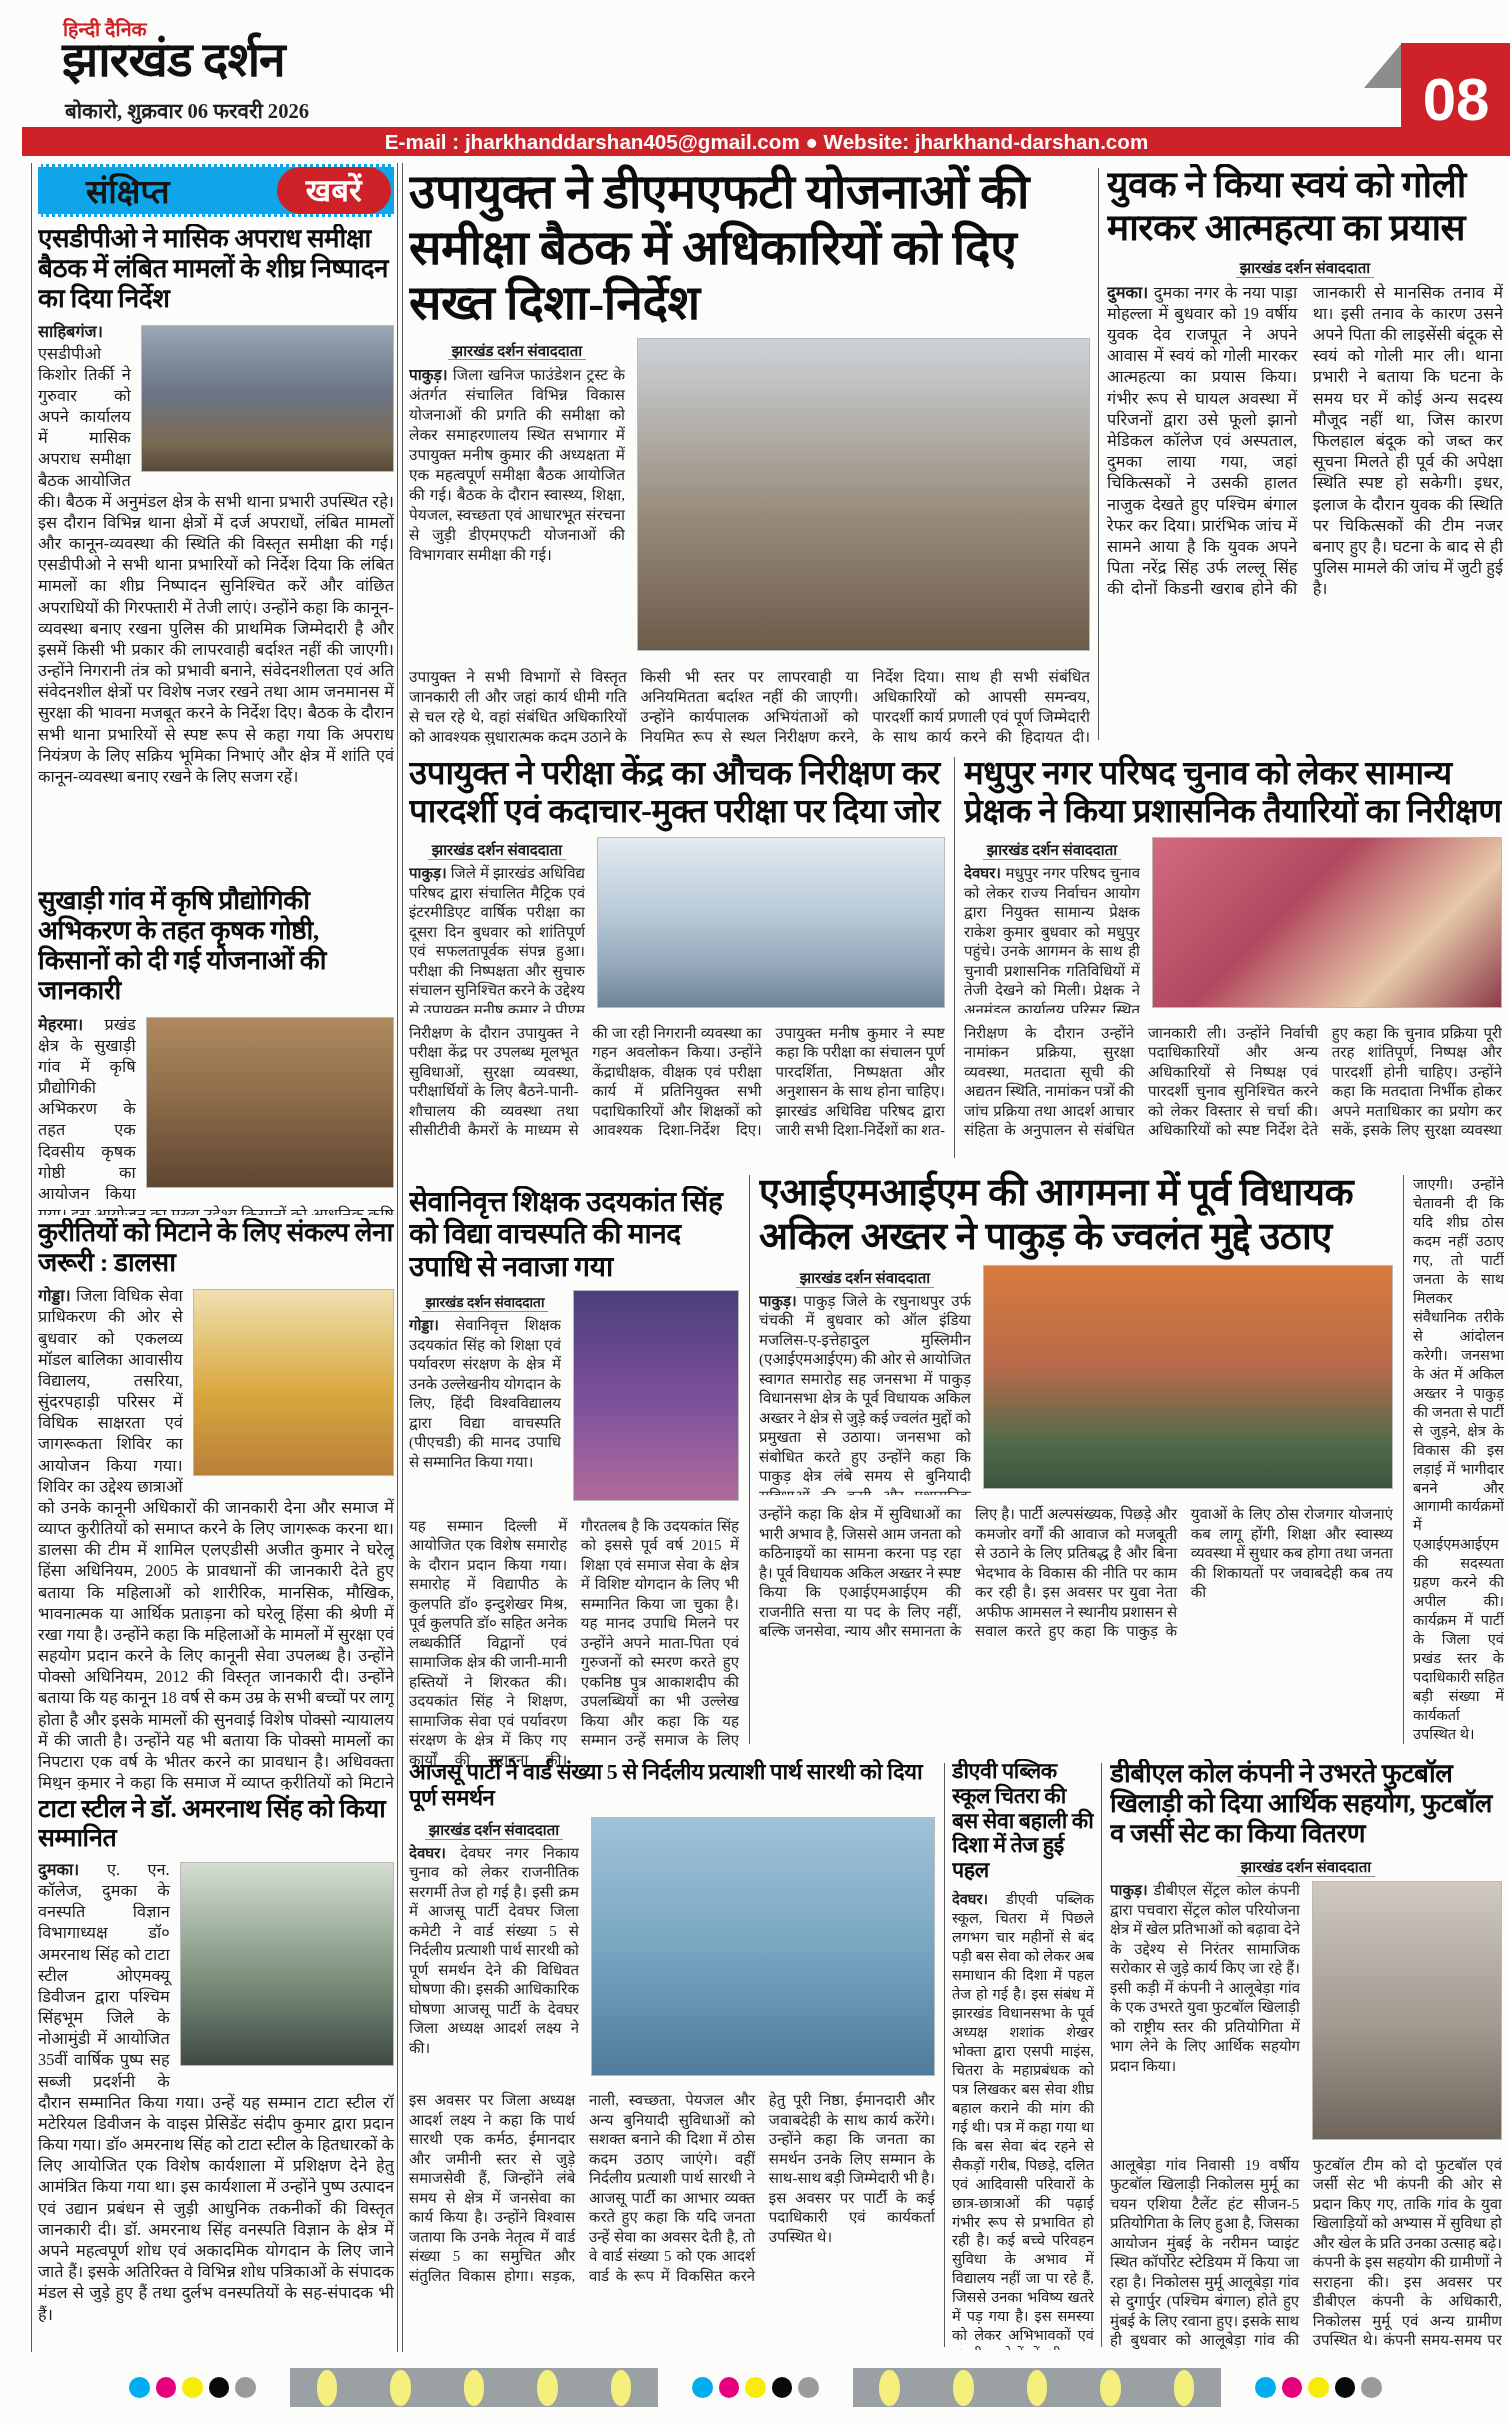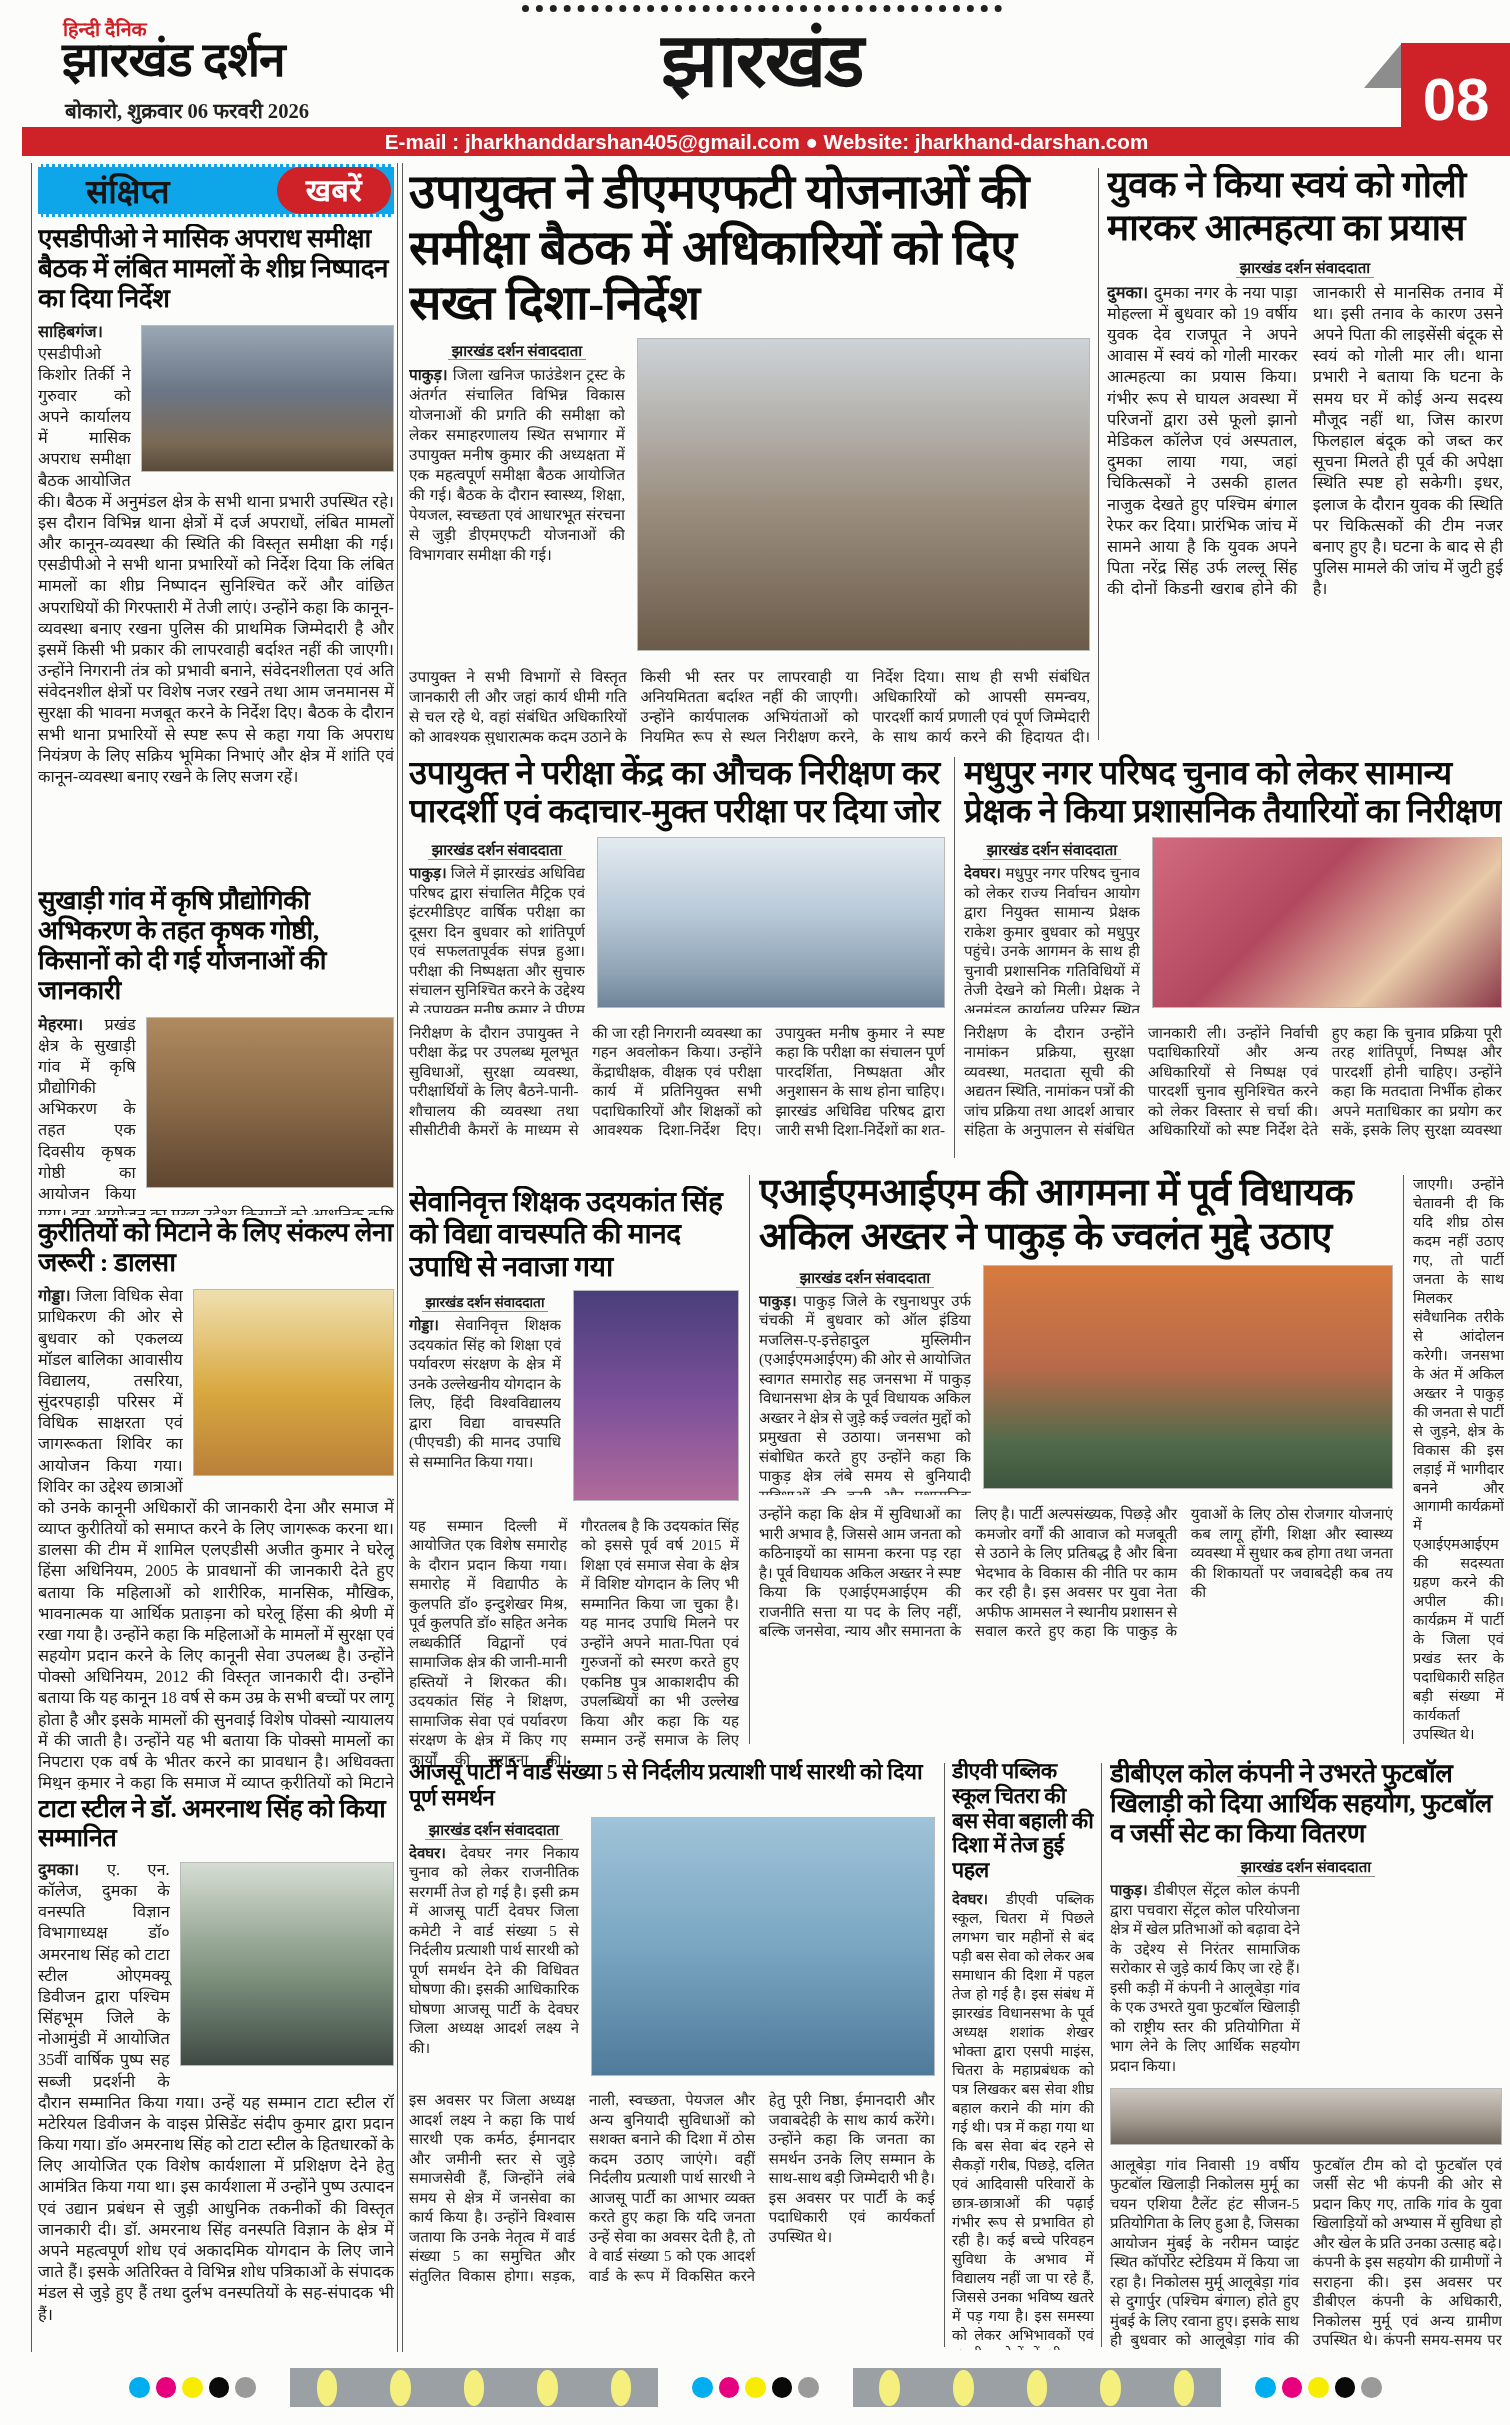--- a/index.html
+++ b/index.html
@@ -63,21 +63,20 @@
   .oval{width:20.6px;height:36px;background:#f5f07e;border-radius:50%;}
 </style>
 </head>
 <body>
 
 <div class="page">
 
   <div class="abs md-tagline">हिन्दी दैनिक</div>
   <div class="abs md-title">झारखंड दर्शन</div>
   <div class="abs md-date">बोकारो, शुक्रवार 06 फरवरी 2026</div>
-  <div class="abs md-center">झारखंड</div>
   <div class="abs md-fold"></div>
   <div class="abs md-pagebox">08</div>
   <div class="abs md-bar">E-mail : jharkhanddarshan405@gmail.com  ● Website: jharkhand-darshan.com</div>
 
   <div class="vrule" style="left:31px;top:163px;height:2189px;"></div>
   <div class="vrule dbl" style="left:397px;top:163px;height:2189px;"></div>
   <div class="vrule" style="left:1098px;top:168px;height:572px;"></div>
   <div class="vrule" style="left:954px;top:757px;height:401px;"></div>
   <div class="vrule" style="left:749px;top:1175px;height:569px;"></div>
   <div class="vrule" style="left:1403px;top:1175px;height:569px;"></div>
@@ -193,21 +192,21 @@
   </div>
 
   <div class="abs art" style="left:952px;top:1759px;width:142px;height:591px;">
     <h3 class="hl" style="font-size:21.4px;">डीएवी पब्लिक स्कूल चितरा की बस सेवा बहाली की दिशा में तेज हुई पहल</h3>
     <p class="body-t" style="font-size:14.6px;"><b class="dateline">देवघर।</b> <span>डीएवी पब्लिक स्कूल, चितरा में पिछले लगभग चार महीनों से बंद पड़ी बस सेवा को लेकर अब समाधान की दिशा में पहल तेज हो गई है। इस संबंध में झारखंड विधानसभा के पूर्व अध्यक्ष शशांक शेखर भोक्ता द्वारा एसपी माइंस, चितरा के महाप्रबंधक को पत्र लिखकर बस सेवा शीघ्र बहाल कराने की मांग की गई थी। पत्र में कहा गया था कि बस सेवा बंद रहने से सैकड़ों गरीब, पिछड़े, दलित एवं आदिवासी परिवारों के छात्र-छात्राओं की पढ़ाई गंभीर रूप से प्रभावित हो रही है। कई बच्चे परिवहन सुविधा के अभाव में विद्यालय नहीं जा पा रहे हैं, जिससे उनका भविष्य खतरे में पड़ गया है। इस समस्या को लेकर अभिभावकों एवं स्थानीय लोगों में भी गहरा आक्रोश देखा जा रहा है। वहीं बस सेवा बहाली की दिशा में हो रही इस पहल पर लोगों ने संतोष व्यक्त किया।</span></p>
   </div>
 
   <div class="abs art" style="left:1110px;top:1759px;width:392px;height:591px;">
     <h2 class="hl" style="font-size:26px;">डीबीएल कोल कंपनी ने उभरते फुटबॉल खिलाड़ी को दिया आर्थिक सहयोग, फुटबॉल व जर्सी सेट का किया वितरण</h2>
     <div class="byline"><span>झारखंड दर्शन संवाददाता</span></div>
-    <div class="rowA" style="height:264px;flex-direction:column;">
+    <div class="rowA" style="height:264px;">
       <div class="colA" style="width:190px;">
         <p class="body-t" style="font-size:15px;"><b class="dateline">पाकुड़।</b> <span>डीबीएल सेंट्रल कोल कंपनी द्वारा पचवारा सेंट्रल कोल परियोजना क्षेत्र में खेल प्रतिभाओं को बढ़ावा देने के उद्देश्य से निरंतर सामाजिक सरोकार से जुड़े कार्य किए जा रहे हैं। इसी कड़ी में कंपनी ने आलूबेड़ा गांव के एक उभरते युवा फुटबॉल खिलाड़ी को राष्ट्रीय स्तर की प्रतियोगिता में भाग लेने के लिए आर्थिक सहयोग प्रदान किया।</span></p>
       </div>
       <div class="photo ph-football" style="flex:1;height:259px;"></div>
     </div>
     <div class="rowB c2 body-t" style="height:197px;font-size:15px;">आलूबेड़ा गांव निवासी 19 वर्षीय फुटबॉल खिलाड़ी निकोलस मुर्मू का चयन एशिया टैलेंट हंट सीजन-5 प्रतियोगिता के लिए हुआ है, जिसका आयोजन मुंबई के नरीमन प्वाइंट स्थित कॉर्पोरेट स्टेडियम में किया जा रहा है। निकोलस मुर्मू आलूबेड़ा गांव से दुगार्पुर (पश्चिम बंगाल) होते हुए मुंबई के लिए रवाना हुए। इसके साथ ही बुधवार को आलूबेड़ा गांव की फुटबॉल टीम को दो फुटबॉल एवं जर्सी सेट भी कंपनी की ओर से प्रदान किए गए, ताकि गांव के युवा खिलाड़ियों को अभ्यास में सुविधा हो और खेल के प्रति उनका उत्साह बढ़े। कंपनी के इस सहयोग की ग्रामीणों ने सराहना की। इस अवसर पर डीबीएल कंपनी के अधिकारी, निकोलस मुर्मू एवं अन्य ग्रामीण उपस्थित थे। कंपनी समय-समय पर क्षेत्र में सामाजिक उत्थान से जुड़े कार्य करती रही है।</div>
   </div>
 
   <div class="abs regrow">
     <div class="dots">

